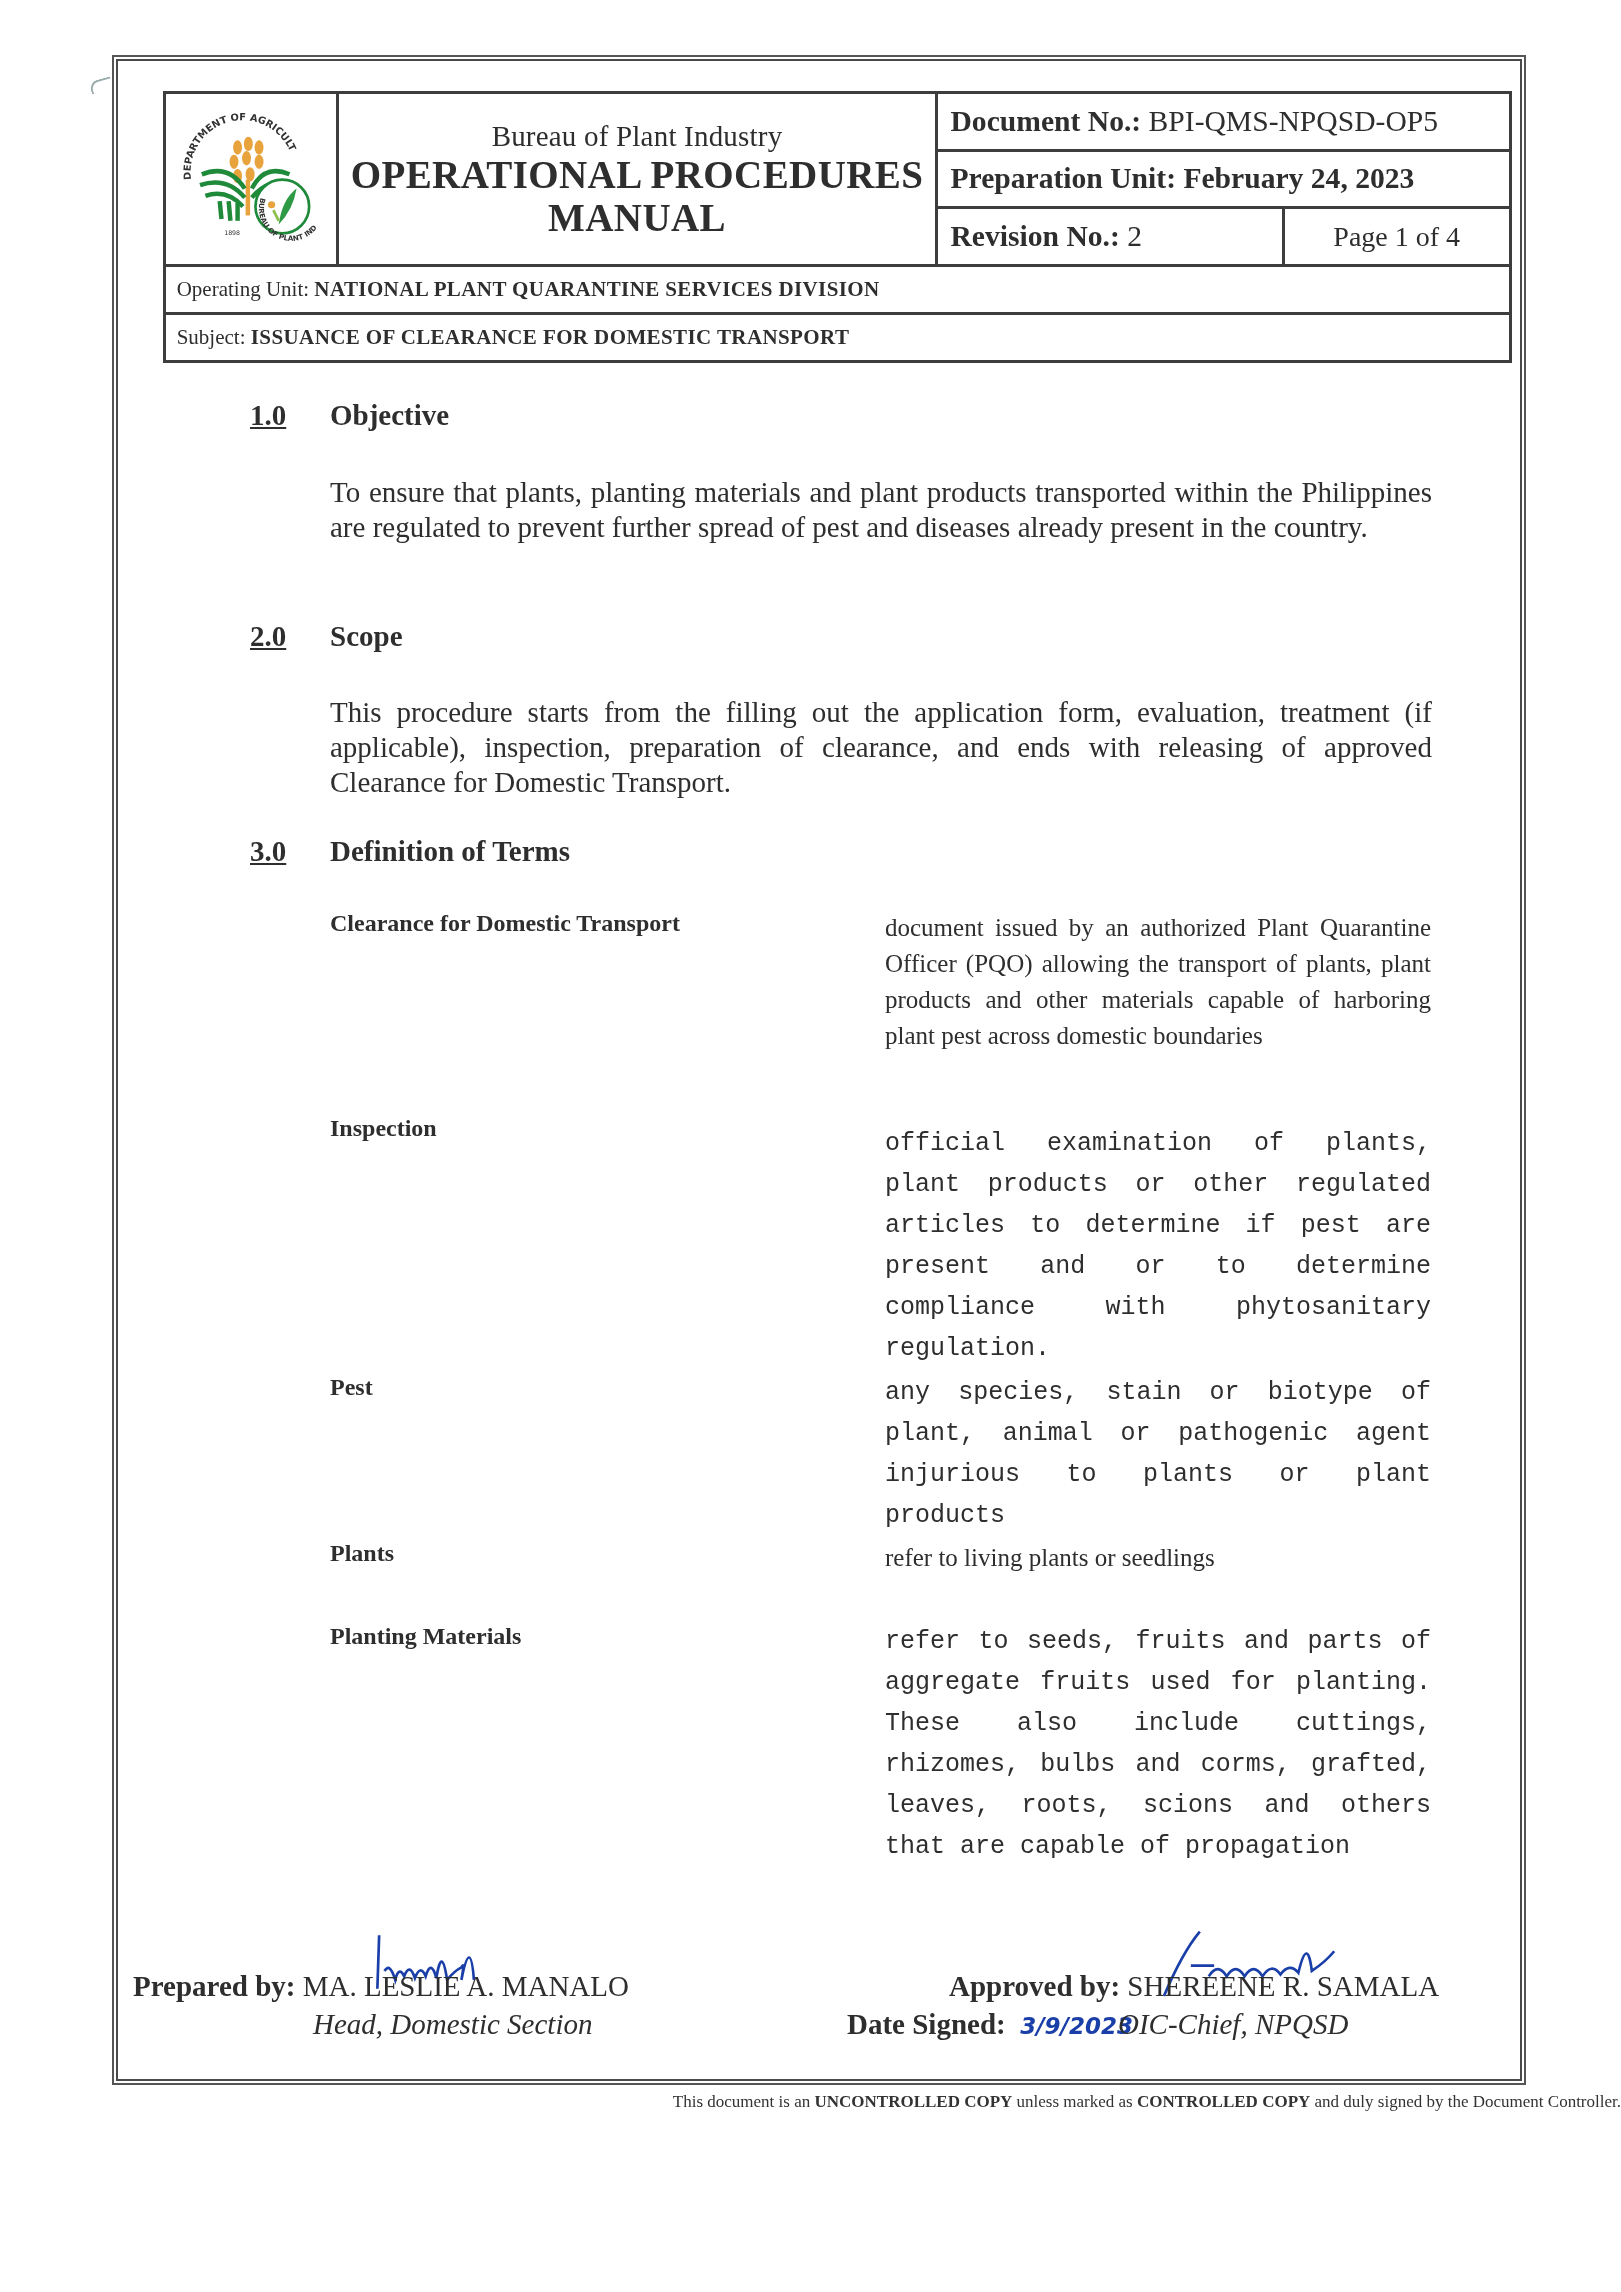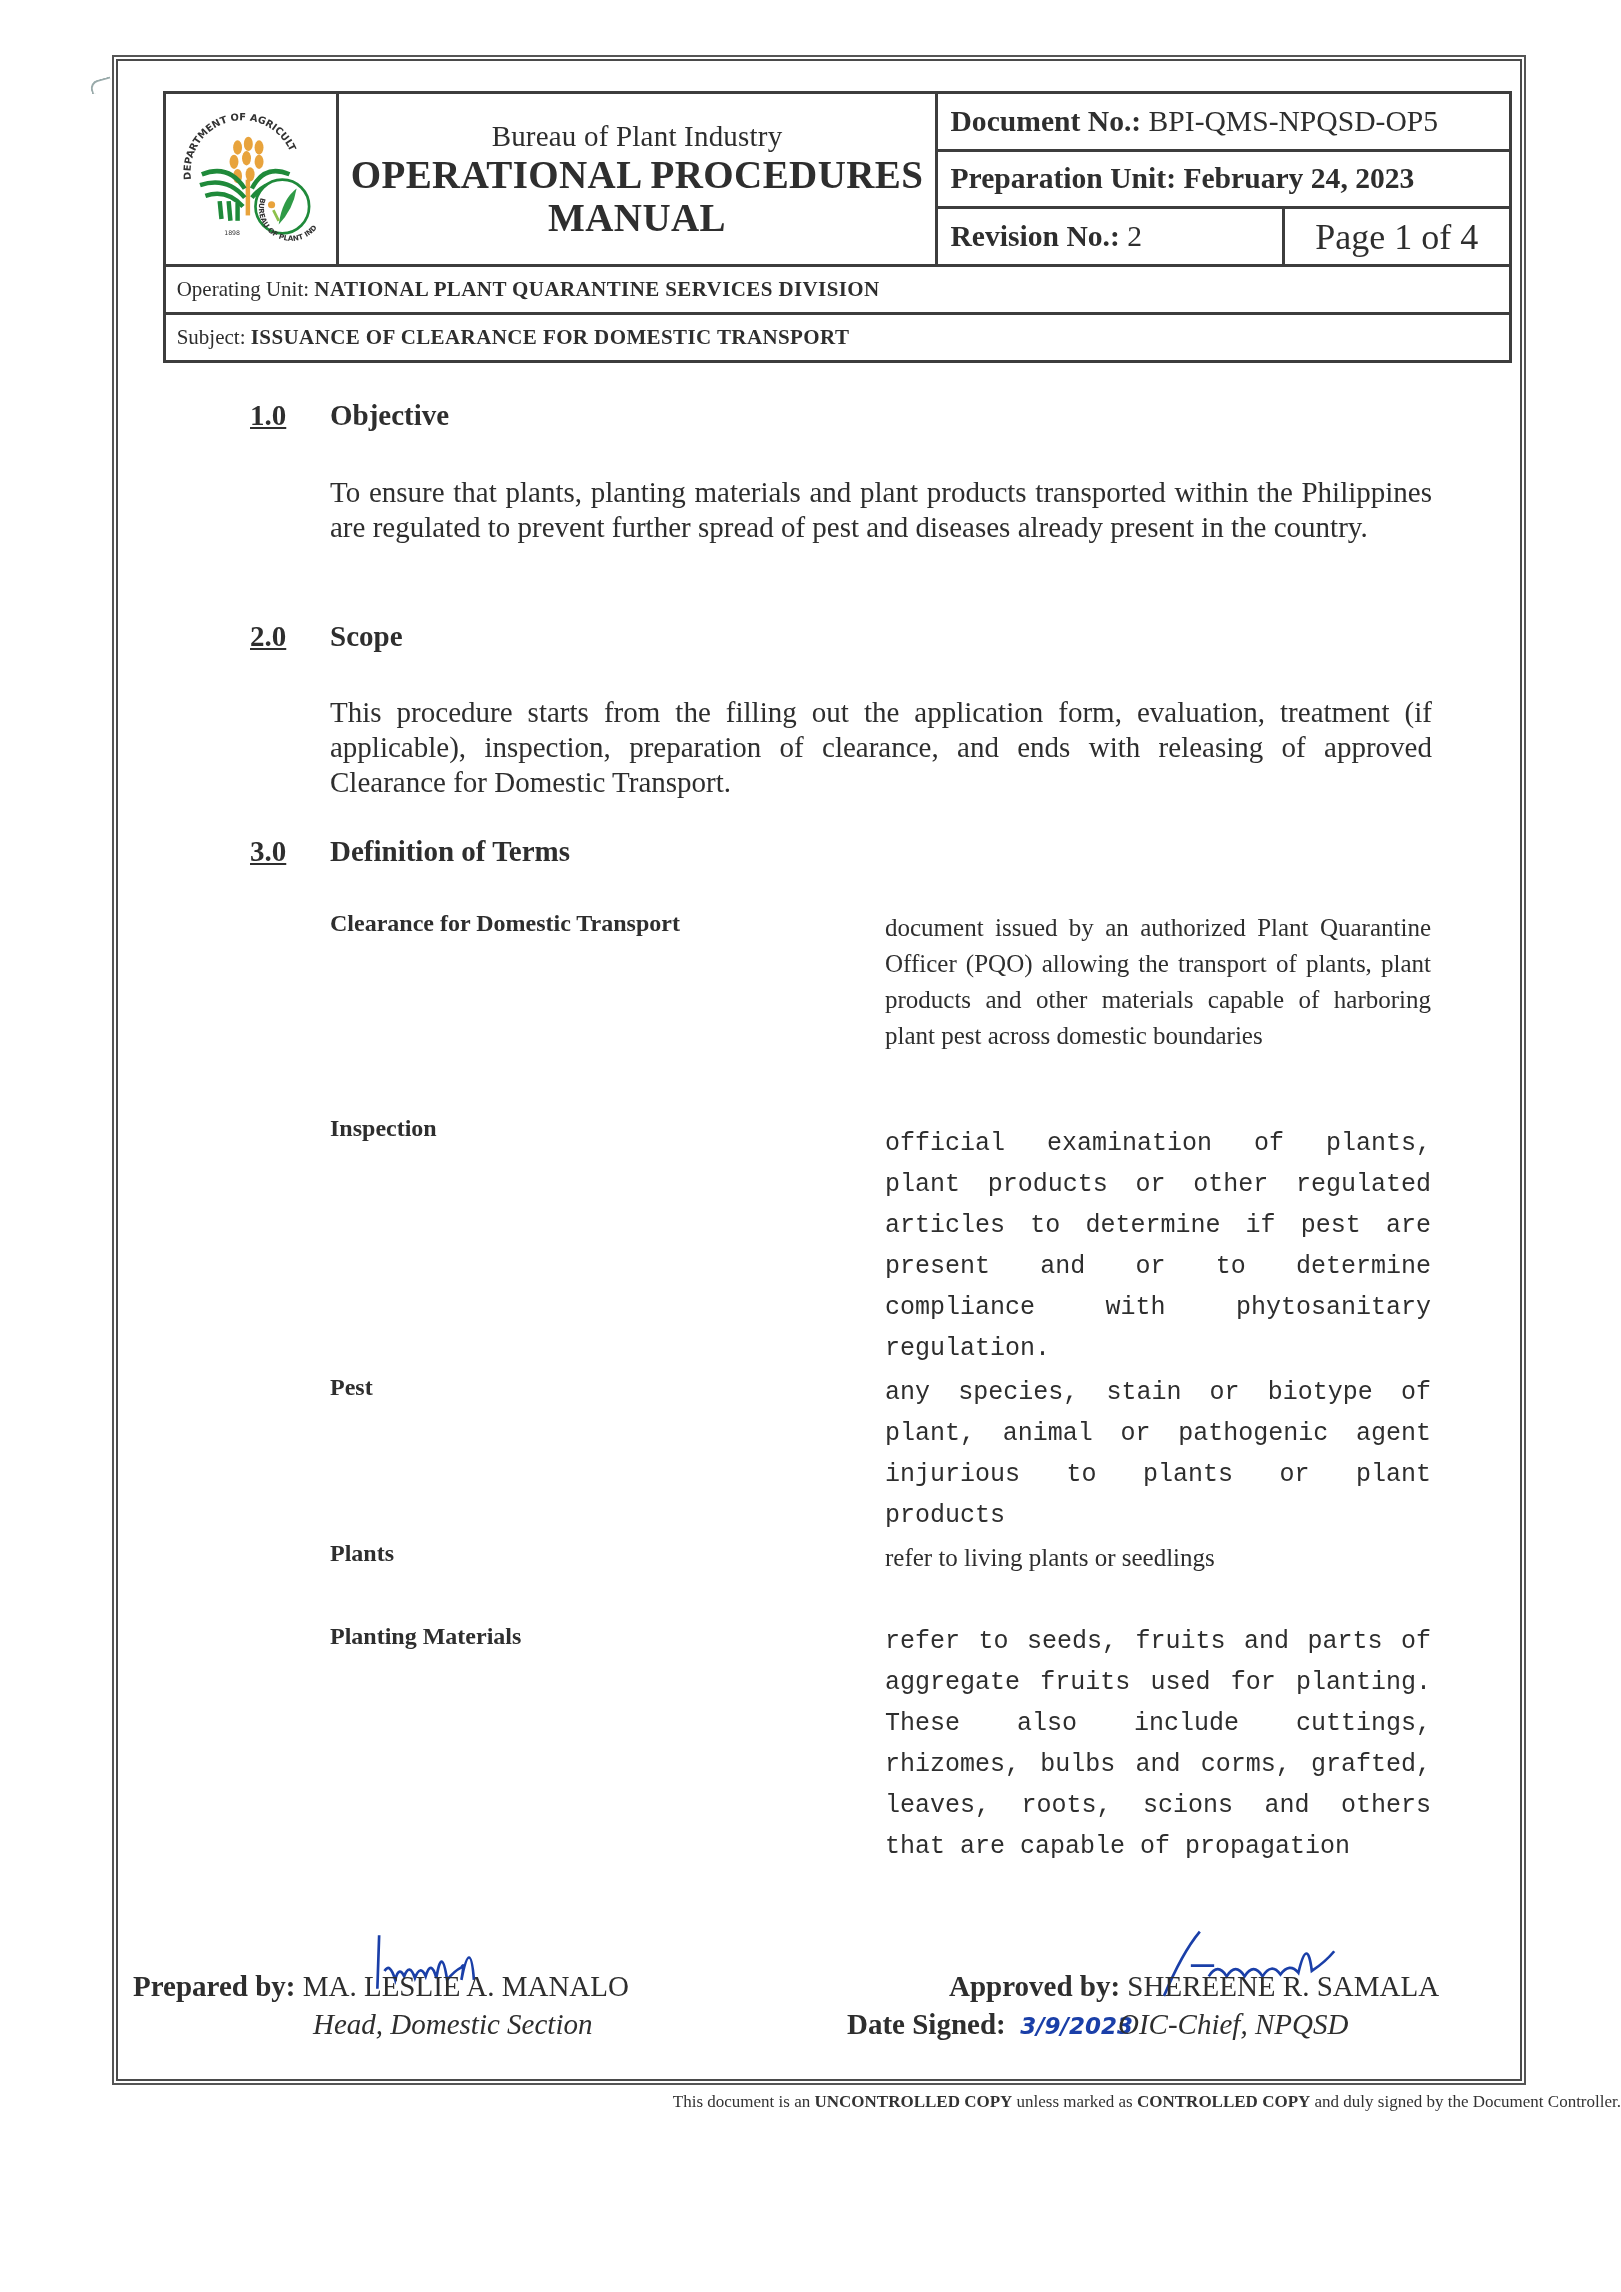--- a/index.html
+++ b/index.html
@@ -13,21 +13,21 @@
   .header-table { position: absolute; left: 163px; top: 91px; width: 1349px; border-collapse: collapse; }
   .header-table td { border: 3.6px solid #3d3d3d; padding: 0; vertical-align: middle; }
 
   .logo-cell { width: 170px; height: 170px; text-align: center; }
   .title-cell { width: 596px; text-align: center; }
   .bureau { font-size: 29px; letter-spacing: 0.2px; display: block; margin-top: 1.8px; }
   .manual-title { font-size: 39px; font-weight: bold; line-height: 1.12; display: block; letter-spacing: 0.4px; }
 
   .meta-cell { height: 54px; font-size: 29.6px; padding-left: 12.5px !important; }
   .meta-cell b { font-weight: bold; }
-  .page-cell { text-align: center; font-size: 36px; }
+  .page-cell { text-align: center; font-size: 28px; }
 
   .unit-row td { height: 45px; font-size: 21px; padding-left: 10.7px !important; }
   .unit-row b { font-weight: bold; letter-spacing: 0.4px; }
 
   .section { position: absolute; left: 235px; font-size: 29px; }
   .sec-num { position: absolute; left: 15px; font-weight: bold; text-decoration: underline; }
   .sec-title { position: absolute; left: 95px; font-weight: bold; white-space: nowrap; }
   .sec-body { position: absolute; left: 330px; width: 1102px; font-size: 29px; line-height: 35px;
               text-align: justify; }
 

